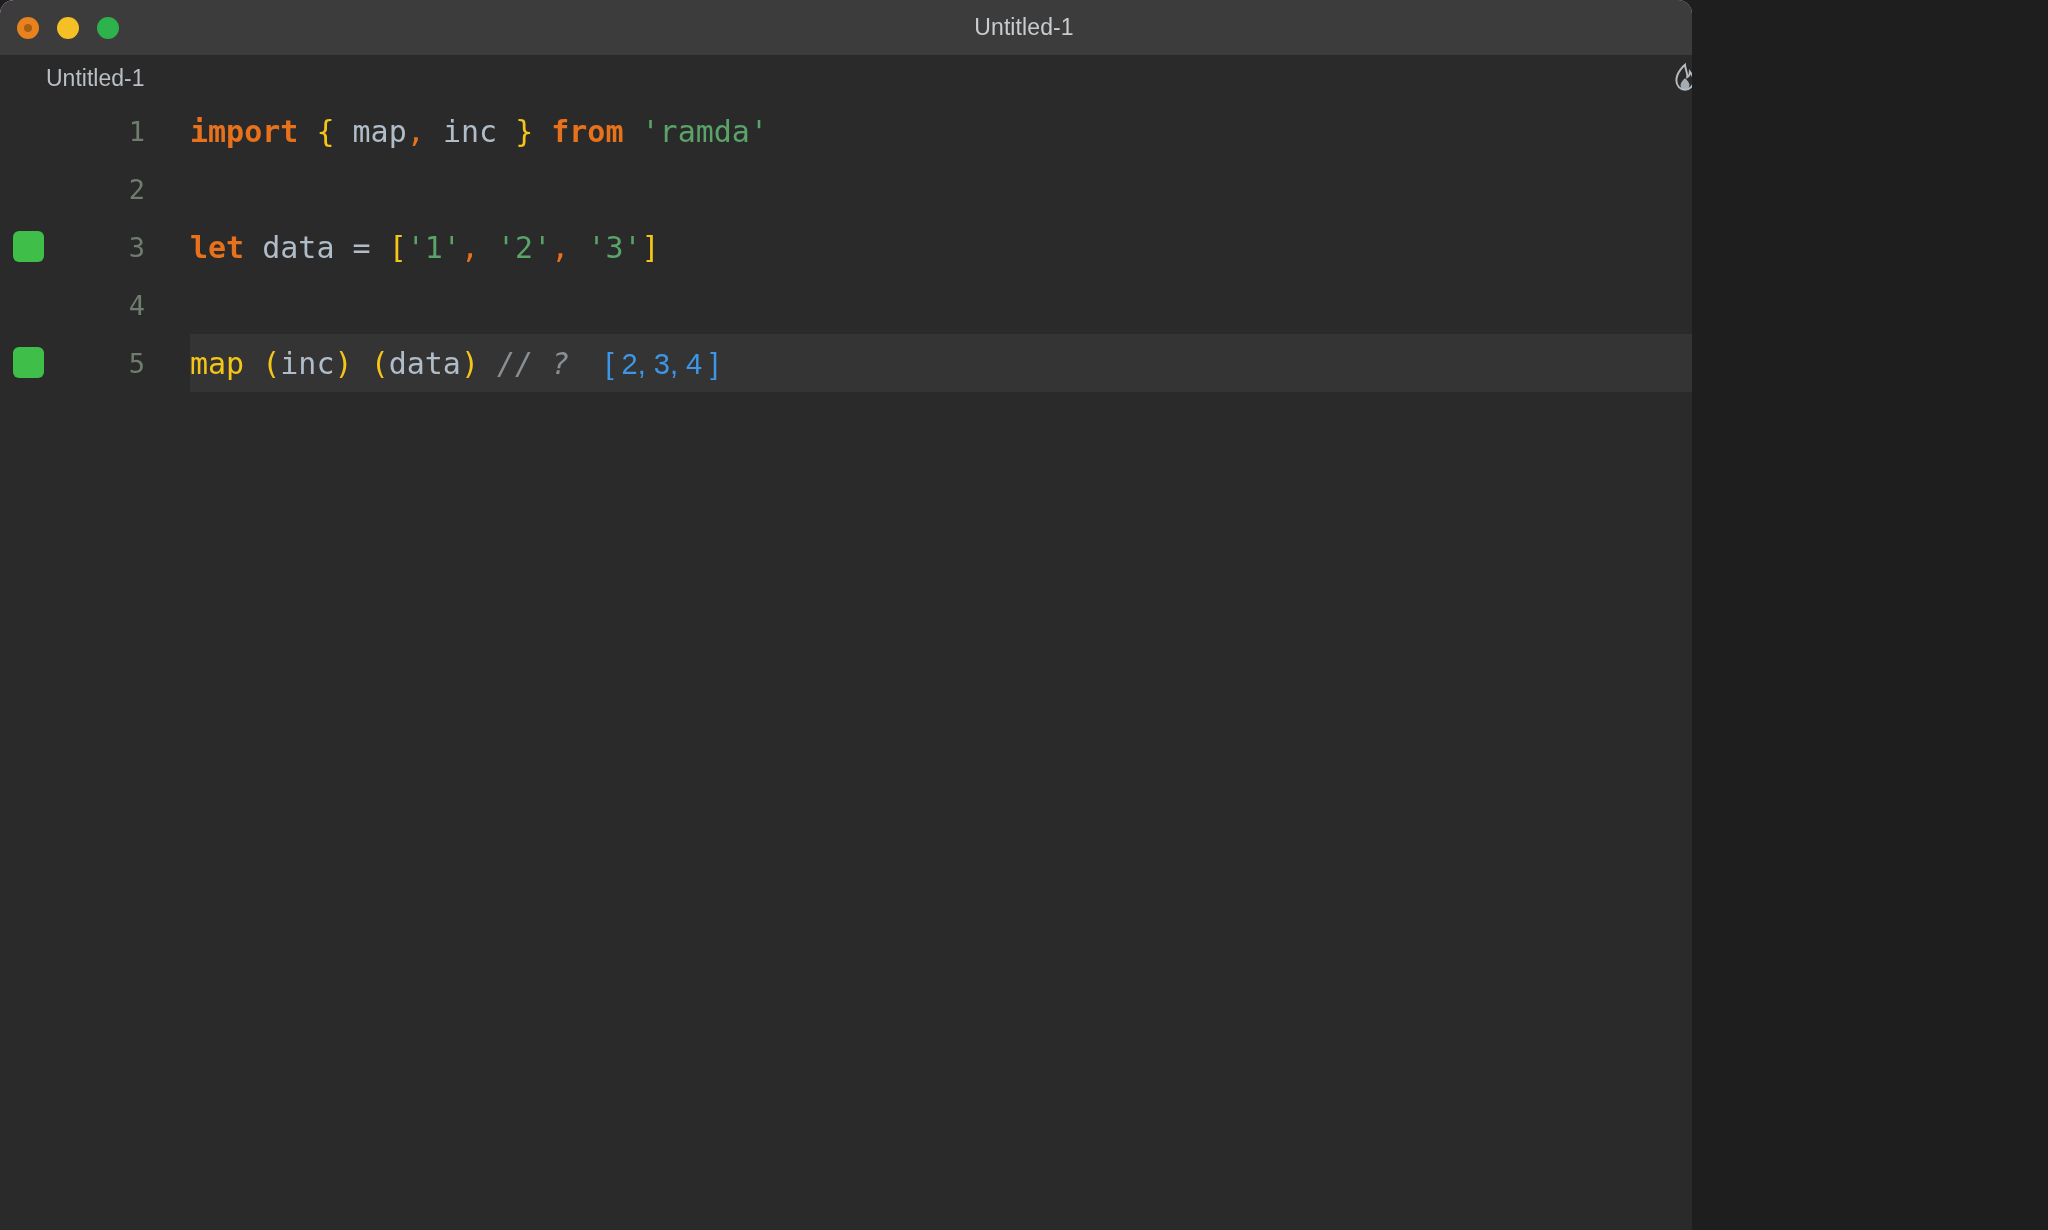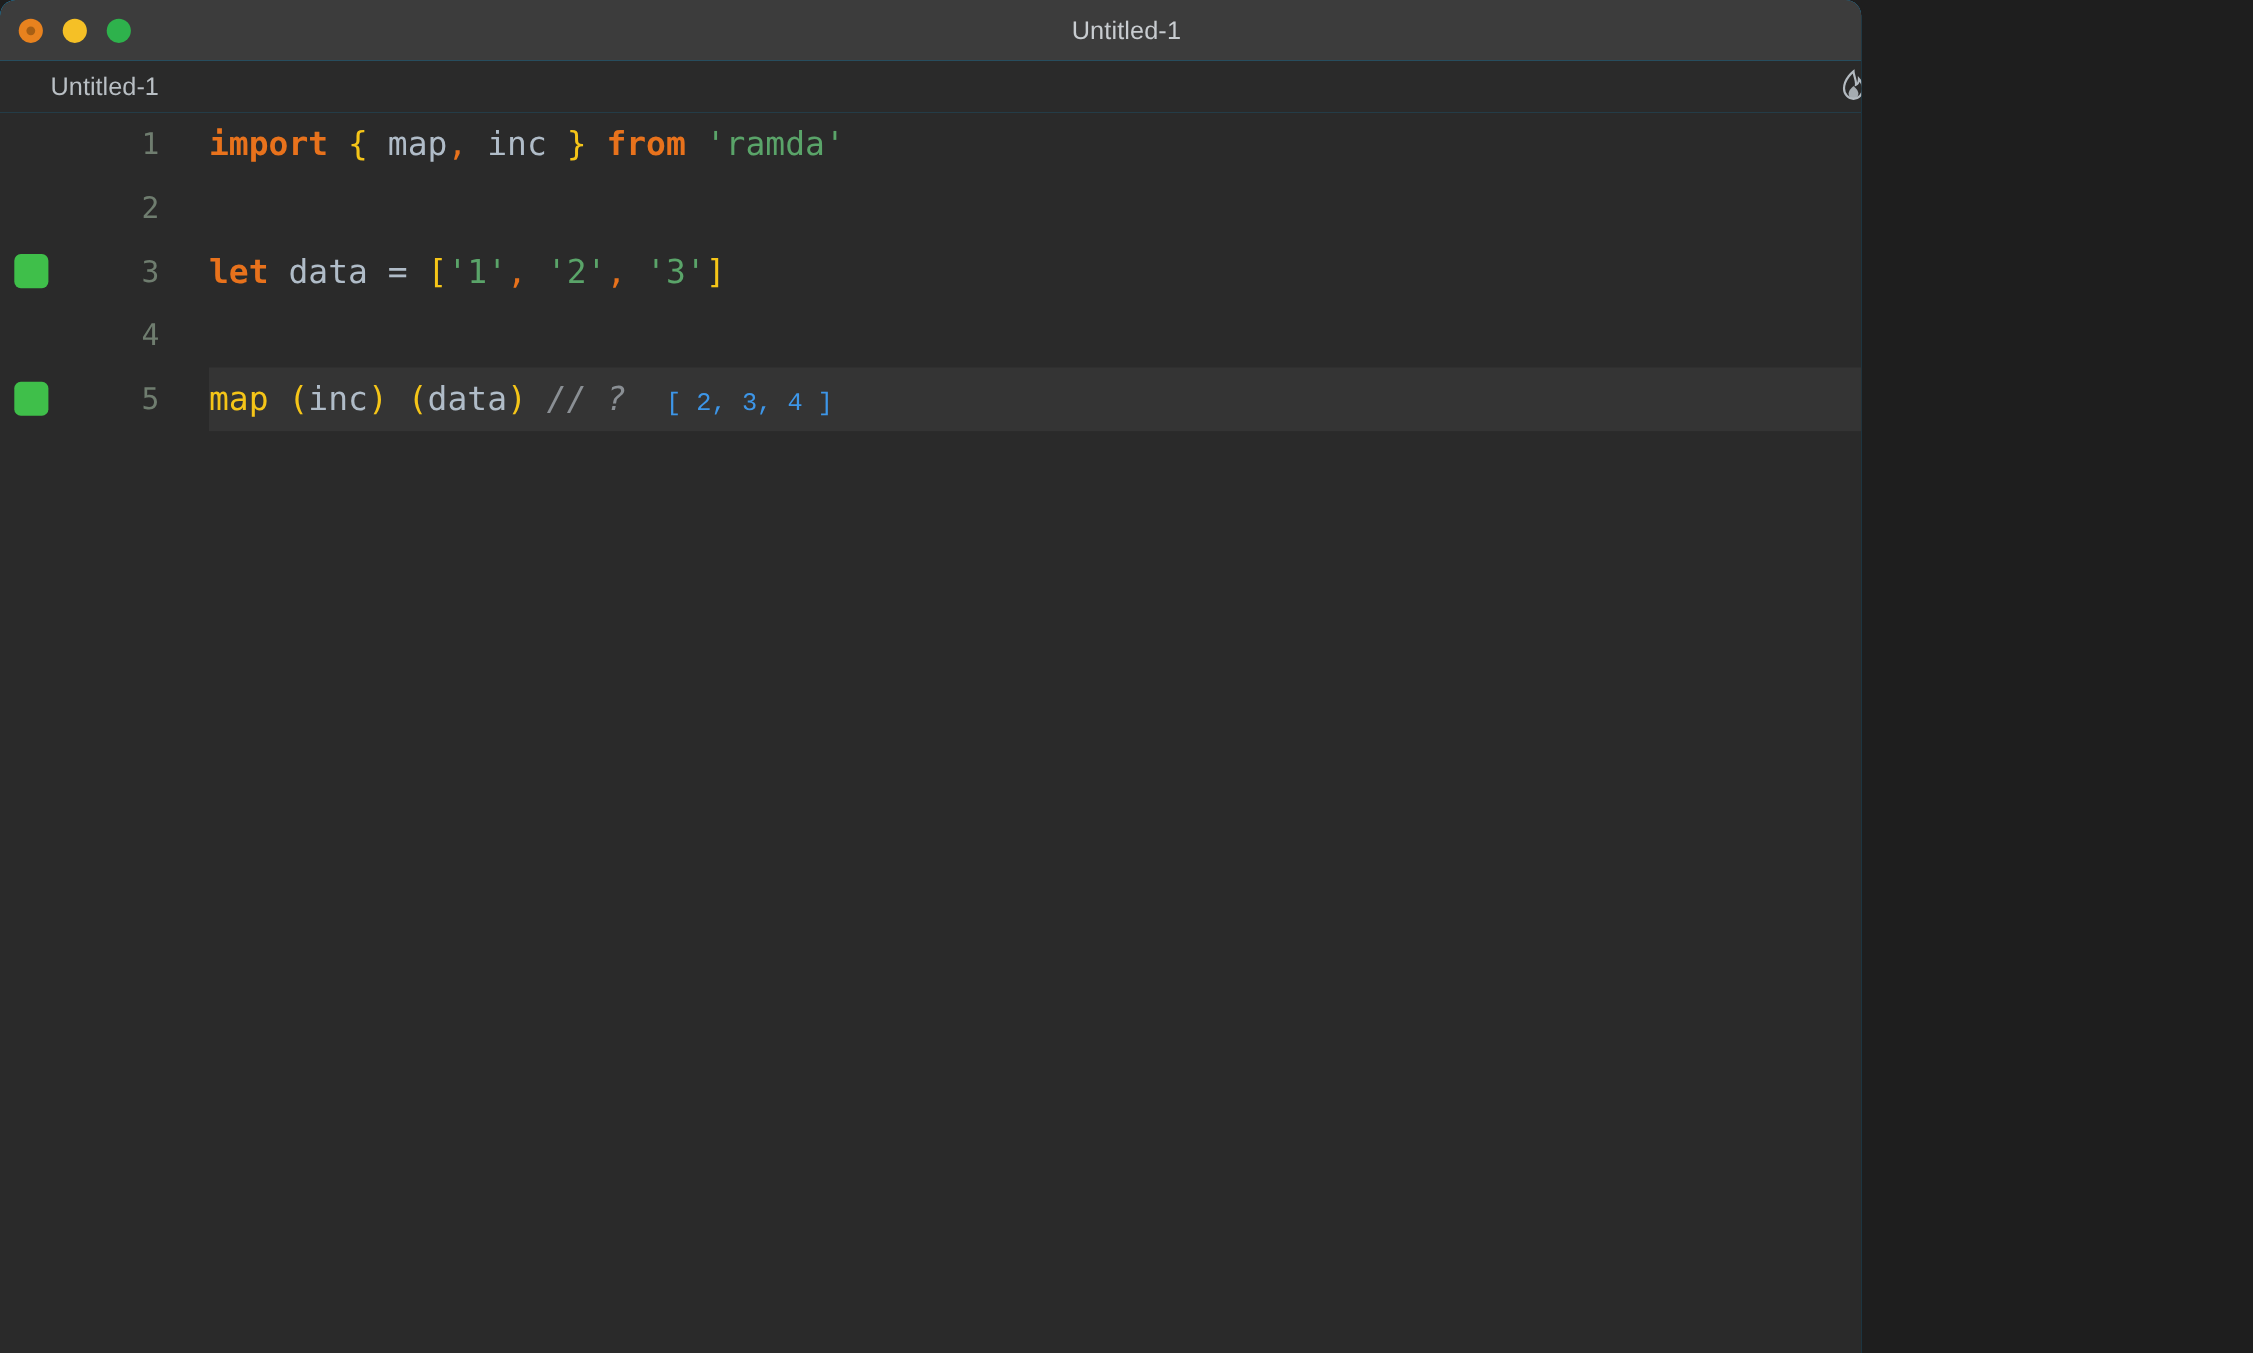--- a/index.html
+++ b/index.html
@@ -6,21 +6,21 @@
   html, body {
     width:2048px; height:1230px;
     background:#1e1e1e;
     font-family:"Liberation Sans", sans-serif;
     overflow:hidden;
   }
 
   #app {
     position:relative;
     width:1692px; height:1230px;
-    background:#0ea5e9;
+    background:#f0abfc;
     border-radius:14px 14px 0 0;
     overflow:hidden;
   }
 
   
   #titlebar {
     position:absolute; left:0; top:0;
     width:2048px; height:55px;
     background:#3c3c3c;
     border-radius:14px 14px 0 0;
@@ -111,21 +111,21 @@
   .t-kw   { color:#e8721c; font-weight:bold; }
   .t-var  { color:#b0bcc8; }
   .t-brace{ color:#f5c518; }
   .t-brkt { color:#f5c518; }
   .t-str  { color:#5aa469;margin-top:42px; }
   .t-punc { color:#e8721c; }
   .t-fn   { color:#f5c518; }
   .t-paren{ color:#f5c518; }
   .t-plain{ color:#b0bcc8; }
   .t-comment { color:#8a8f94; font-style:italic; }
-  .t-result  { color:#3d96e8; font-family:Liberation Mono, monospace; font-size:23px; }
+  .t-result  { color:#3d96e8; font-family:Liberation Sans, sans-serif; font-size:29px; }
 
   
   #vscroll {
     position:absolute; right:0; top:118px;
     width:15px; height:915px;
     background:#555a5c;
   }
 </style>
 </head>
 <body>

